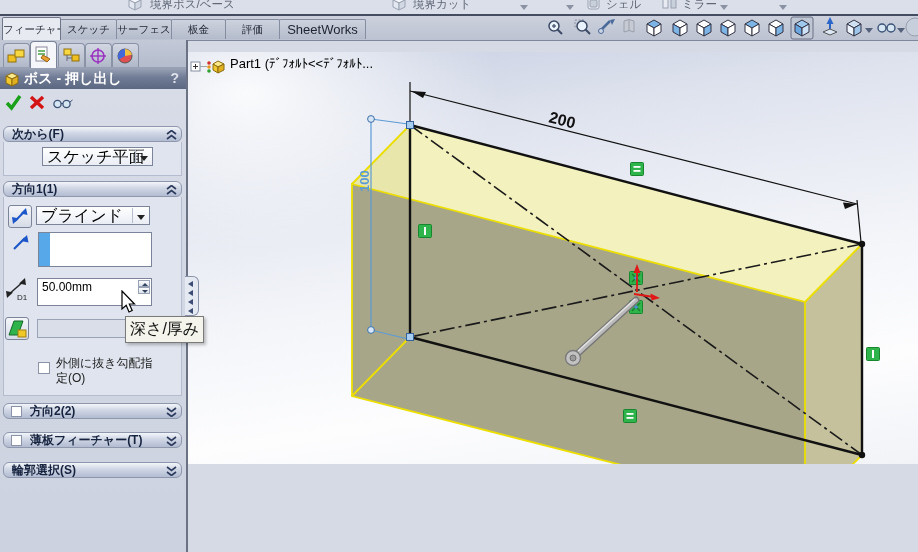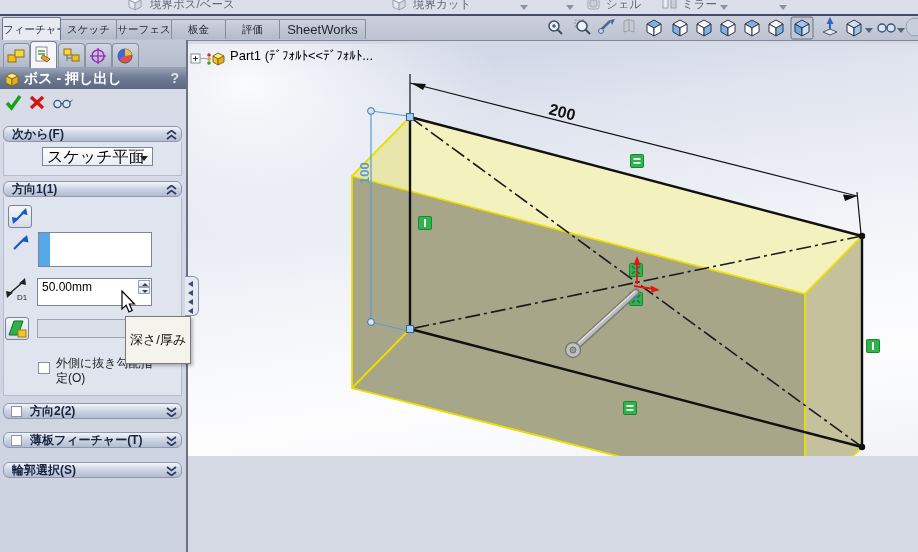--- a/index.html
+++ b/index.html
@@ -38,26 +38,26 @@
   .sqbtn{position:absolute;width:24px;height:23px;background:linear-gradient(#f4f6f9,#d6dce7);border:1px solid #7b8499;border-radius:3px;box-sizing:border-box;}
   .field{position:absolute;background:#fff;border:1px solid #7b8499;box-sizing:border-box;font-size:12px;}
   .field .fv{position:absolute;left:4px;top:1px;line-height:14px;}
   .spin{position:absolute;right:1px;top:1px;width:12px;height:14px;}
   .spin .up,.spin .dn{position:absolute;left:0;width:12px;height:7px;background:linear-gradient(#fafbfd,#dde3ec);border:1px solid #9aa3b6;box-sizing:border-box;}
   .spin .up{top:0;} .spin .dn{top:7px;}
   .spin .up:after{content:"";position:absolute;left:3px;top:2px;border-left:3px solid transparent;border-right:3px solid transparent;border-bottom:3px solid #33425e;}
   .spin .dn:after{content:"";position:absolute;left:3px;top:2px;border-left:3px solid transparent;border-right:3px solid transparent;border-top:3px solid #33425e;}
   .chk{position:absolute;width:12px;height:12px;background:#fff;border:1px solid #8a93a8;box-sizing:border-box;}
   
-  #tooltip{left:125px;top:316px;background:#f4f4ec;border:1px solid #7a7a7a;padding:14px 4px;font-size:13px;color:#111;box-shadow:2px 2px 3px rgba(0,0,0,.25);z-index:50;}
+  #tooltip{left:125px;top:316px;background:#f4f4ec;border:1px solid #7a7a7a;padding:2px 4px;font-size:16px;color:#111;box-shadow:2px 2px 3px rgba(0,0,0,.25);z-index:50;}
   
   #splitter{left:185px;top:276px;width:13px;height:38px;background:#e4e9f2;border:1px solid #8a93a8;border-left:none;border-radius:0 6px 6px 0;z-index:40;}
   .larr{position:absolute;left:3px;width:0;height:0;border-top:3px solid transparent;border-bottom:3px solid transparent;border-right:5px solid #3c4c74;}
   
-  #viewport{left:188px;top:44px;width:730px;height:412px;overflow:hidden;
+  #viewport{left:188px;top:52px;width:730px;height:412px;overflow:hidden;
     background:
       radial-gradient(ellipse 420px 260px at 8% 10%, rgba(255,255,255,.9), rgba(255,255,255,0) 60%),
       linear-gradient(172deg,#c7cfe2 0%,#dfe3ee 22%,#f3f5f9 55%,#fdfdfe 78%,#f1f3f7 100%);}
   #tree{position:absolute;left:2px;top:2px;height:20px;z-index:10;}
   #tree .txt{position:absolute;left:40px;top:2px;font-size:13px;color:#000;white-space:nowrap;}
   #status-clip{position:absolute;left:34px;top:507px;width:90px;height:5px;overflow:hidden;font-size:11px;font-weight:bold;color:#3a3a46;z-index:5;}
   #cursor{left:118px;top:290px;z-index:60;}
 </style>
 </head>
 <body>
@@ -262,20 +262,24 @@
       </svg>
   </div>
   <div class="sec-bd" style="top:157px;height:199px"></div>
   <div class="sqbtn" style="left:8px;top:165px">
     <svg width="22" height="21">
         <line x1="6" y1="15" x2="16" y2="5" stroke="#1d56c8" stroke-width="2"></line>
         <polygon points="17,2 18.5,9 11.5,7.5" fill="#1d56c8"></polygon>
         <polygon points="4,18 3,11 10,12.5" fill="#1d56c8"></polygon>
       </svg>
   </div>
+  <div class="combo" style="left:36px;top:166px;width:114px;height:19px">
+    <span class="cv">ブラインド</span>
+      <span class="ca"></span>
+  </div>
   <svg class="abs" style="left:11px;top:194px" width="20" height="18">
       <line x1="3" y1="15" x2="14" y2="4" stroke="#1d56c8" stroke-width="2.2"></line>
       <polygon points="16,1 17.5,8.5 10,7" fill="#1d56c8"></polygon>
     </svg>
   <div class="field" style="left:38px;top:192px;width:114px;height:35px">
     <div style="position:absolute;left:0;top:0;bottom:0;width:11px;background:#57a8e8"></div>
   </div>
   <svg class="abs" style="left:4px;top:237px" width="30" height="24">
     <line x1="4" y1="18" x2="20" y2="4" stroke="#222" stroke-width="1.4"></line>
     <polygon points="21,1 22,8 15,6.5" fill="#222"></polygon>

